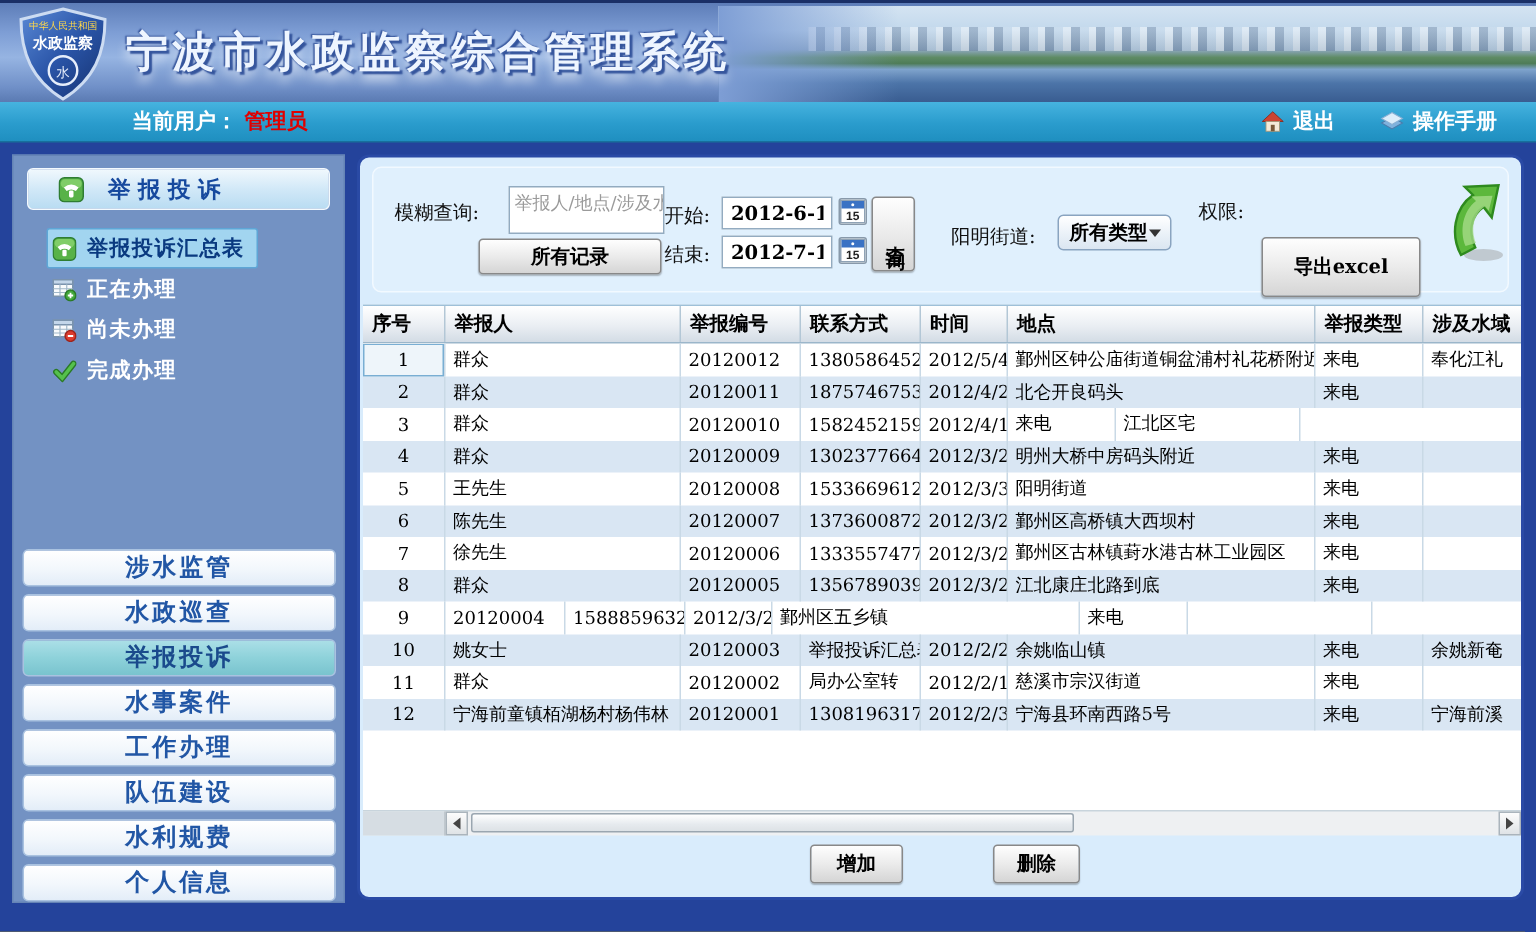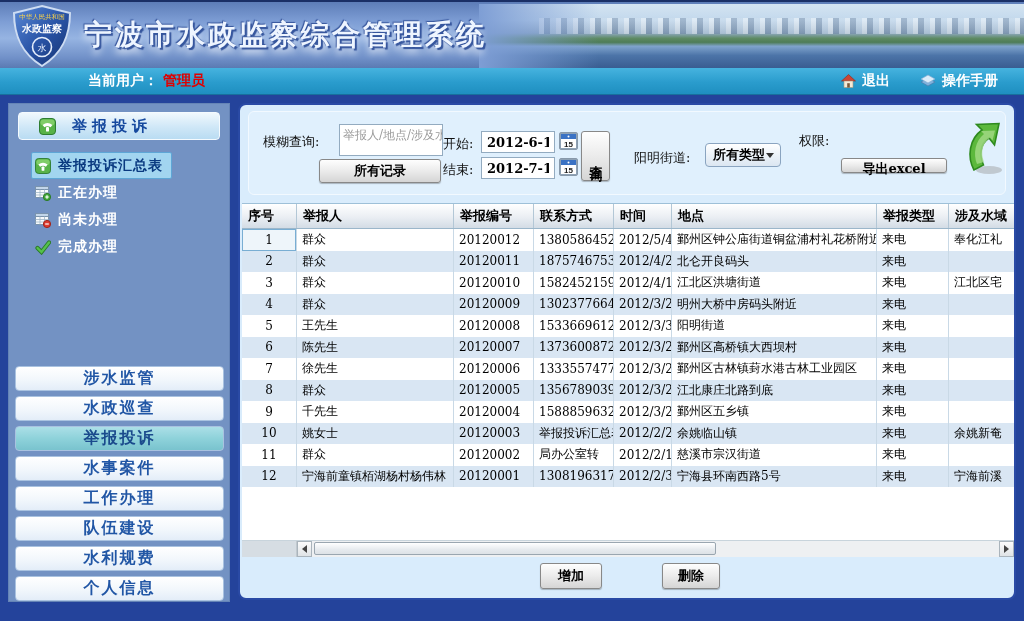--- a/index.html
+++ b/index.html
@@ -65,21 +65,21 @@
   .date-input{position:absolute;width:74px;height:22px;box-sizing:border-box;border:1px solid #93abc0;
          background:#fff;font:bold 13px "DejaVu Serif","Liberation Serif",serif;padding:1px 5px;color:#000;}
   .cal-btn{position:absolute;width:19px;height:18px;padding:0;border:1px solid #8899aa;border-radius:2px;
          background:#fdfdfd;cursor:pointer;line-height:0;}
   .btn{background:linear-gradient(180deg,#fefefe 0%,#ebebeb 50%,#d5d5d5 100%);
        border:1px solid #888;border-radius:3px;color:#000;cursor:pointer;
        font:bold 13px "DejaVu Serif","Liberation Serif",serif;box-shadow:0 1px 1px rgba(0,0,0,.25);}
   .allrec-btn{position:absolute;left:70px;top:47px;width:122px;height:24px;}
   .search-btn{position:absolute;left:332px;top:19px;width:29px;height:50px;padding:0;}
   .search-btn span{writing-mode:vertical-rl;letter-spacing:3px;}
-  .export-btn{position:absolute;left:592px;top:46px;width:106px;height:15px;}
+  .export-btn{position:absolute;left:592px;top:46px;width:106px;height:40px;}
   .dropdown{position:absolute;height:24px;box-sizing:border-box;cursor:pointer;
        background:linear-gradient(180deg,#ffffff 0%,#eaf1f8 55%,#dbe6f1 100%);
        border:1px solid #8aa4c0;border-radius:4px;display:flex;align-items:center;
        font-weight:bold;font-size:13px;color:#000;padding-left:7px;}
   .dd-arrow{margin-left:auto;margin-right:6px;width:0;height:0;
        border-left:4px solid transparent;border-right:4px solid transparent;border-top:5px solid #333;}
   .type-dd{left:456px;top:31px;width:76px;}
   .perm-dd{left:592px;top:15px;width:106px;}
   .refresh{position:absolute;left:716px;top:8px;cursor:pointer;line-height:0;}
 
@@ -316,21 +316,20 @@
             <div class="td c5" style="width: 205px;">北仑开良码头</div>
             <div class="td c6" style="width: 72px;">来电</div>
             <div class="td c7" style="width: 123px;"></div>
           </div>
           <div class="trow odd">
             <div class="td c0" style="width: 55px;">3</div>
             <div class="td c1" style="width: 157px;">群众</div>
             <div class="td c2" style="width: 80px;">20120010</div>
             <div class="td c3" style="width: 80px;">15824521597</div>
             <div class="td c4" style="width: 58px;">2012/4/17</div>
-            <div class="td c5" style="width: 205px;">江北区洪塘街道</div>
             <div class="td c6" style="width: 72px;">来电</div>
             <div class="td c7" style="width: 123px;">江北区宅</div>
           </div>
           <div class="trow even">
             <div class="td c0" style="width: 55px;">4</div>
             <div class="td c1" style="width: 157px;">群众</div>
             <div class="td c2" style="width: 80px;">20120009</div>
             <div class="td c3" style="width: 80px;">13023776649</div>
             <div class="td c4" style="width: 58px;">2012/3/29</div>
             <div class="td c5" style="width: 205px;">明州大桥中房码头附近</div>
@@ -372,21 +371,20 @@
             <div class="td c1" style="width: 157px;">群众</div>
             <div class="td c2" style="width: 80px;">20120005</div>
             <div class="td c3" style="width: 80px;">13567890390</div>
             <div class="td c4" style="width: 58px;">2012/3/26</div>
             <div class="td c5" style="width: 205px;">江北康庄北路到底</div>
             <div class="td c6" style="width: 72px;">来电</div>
             <div class="td c7" style="width: 123px;"></div>
           </div>
           <div class="trow odd">
             <div class="td c0" style="width: 55px;">9</div>
-            <div class="td c1" style="width: 157px;">千先生</div>
             <div class="td c2" style="width: 80px;">20120004</div>
             <div class="td c3" style="width: 80px;">15888596325</div>
             <div class="td c4" style="width: 58px;">2012/3/23</div>
             <div class="td c5" style="width: 205px;">鄞州区五乡镇</div>
             <div class="td c6" style="width: 72px;">来电</div>
             <div class="td c7" style="width: 123px;"></div>
           </div>
           <div class="trow even">
             <div class="td c0" style="width: 55px;">10</div>
             <div class="td c1" style="width: 157px;">姚女士</div>

